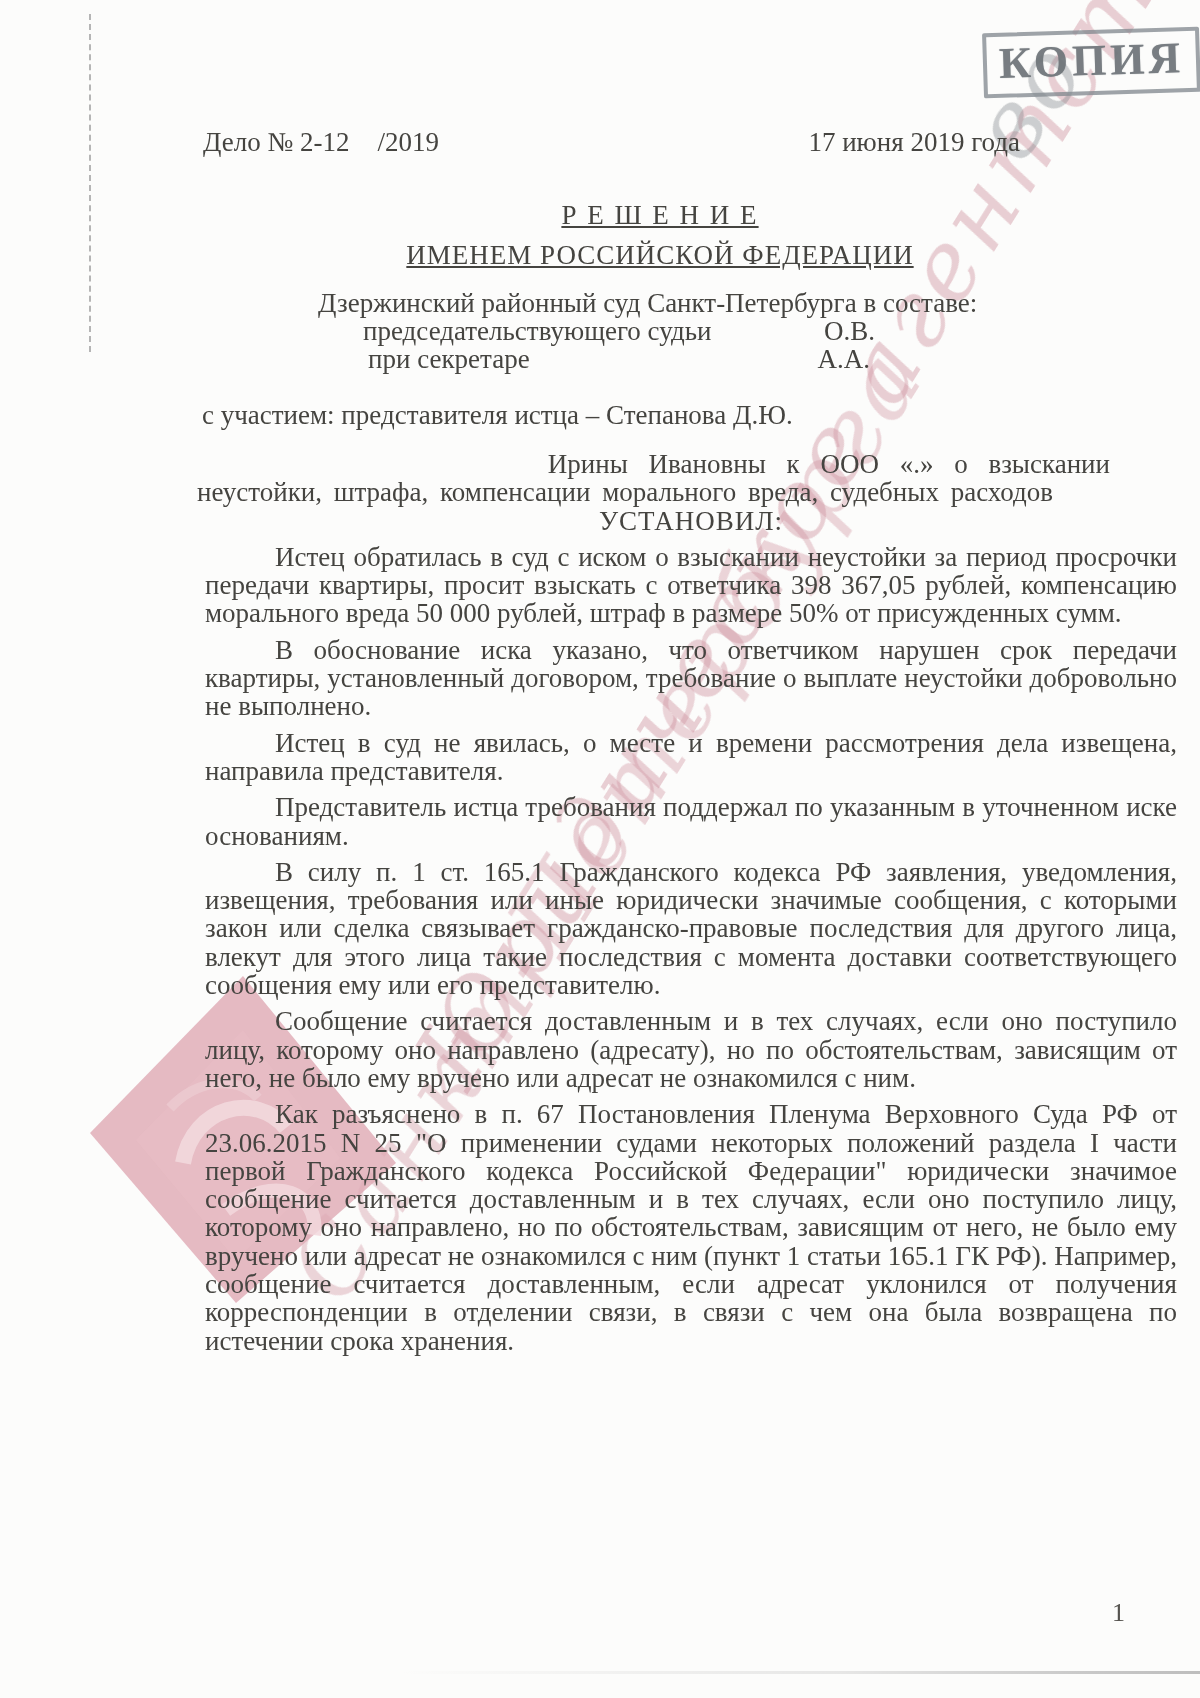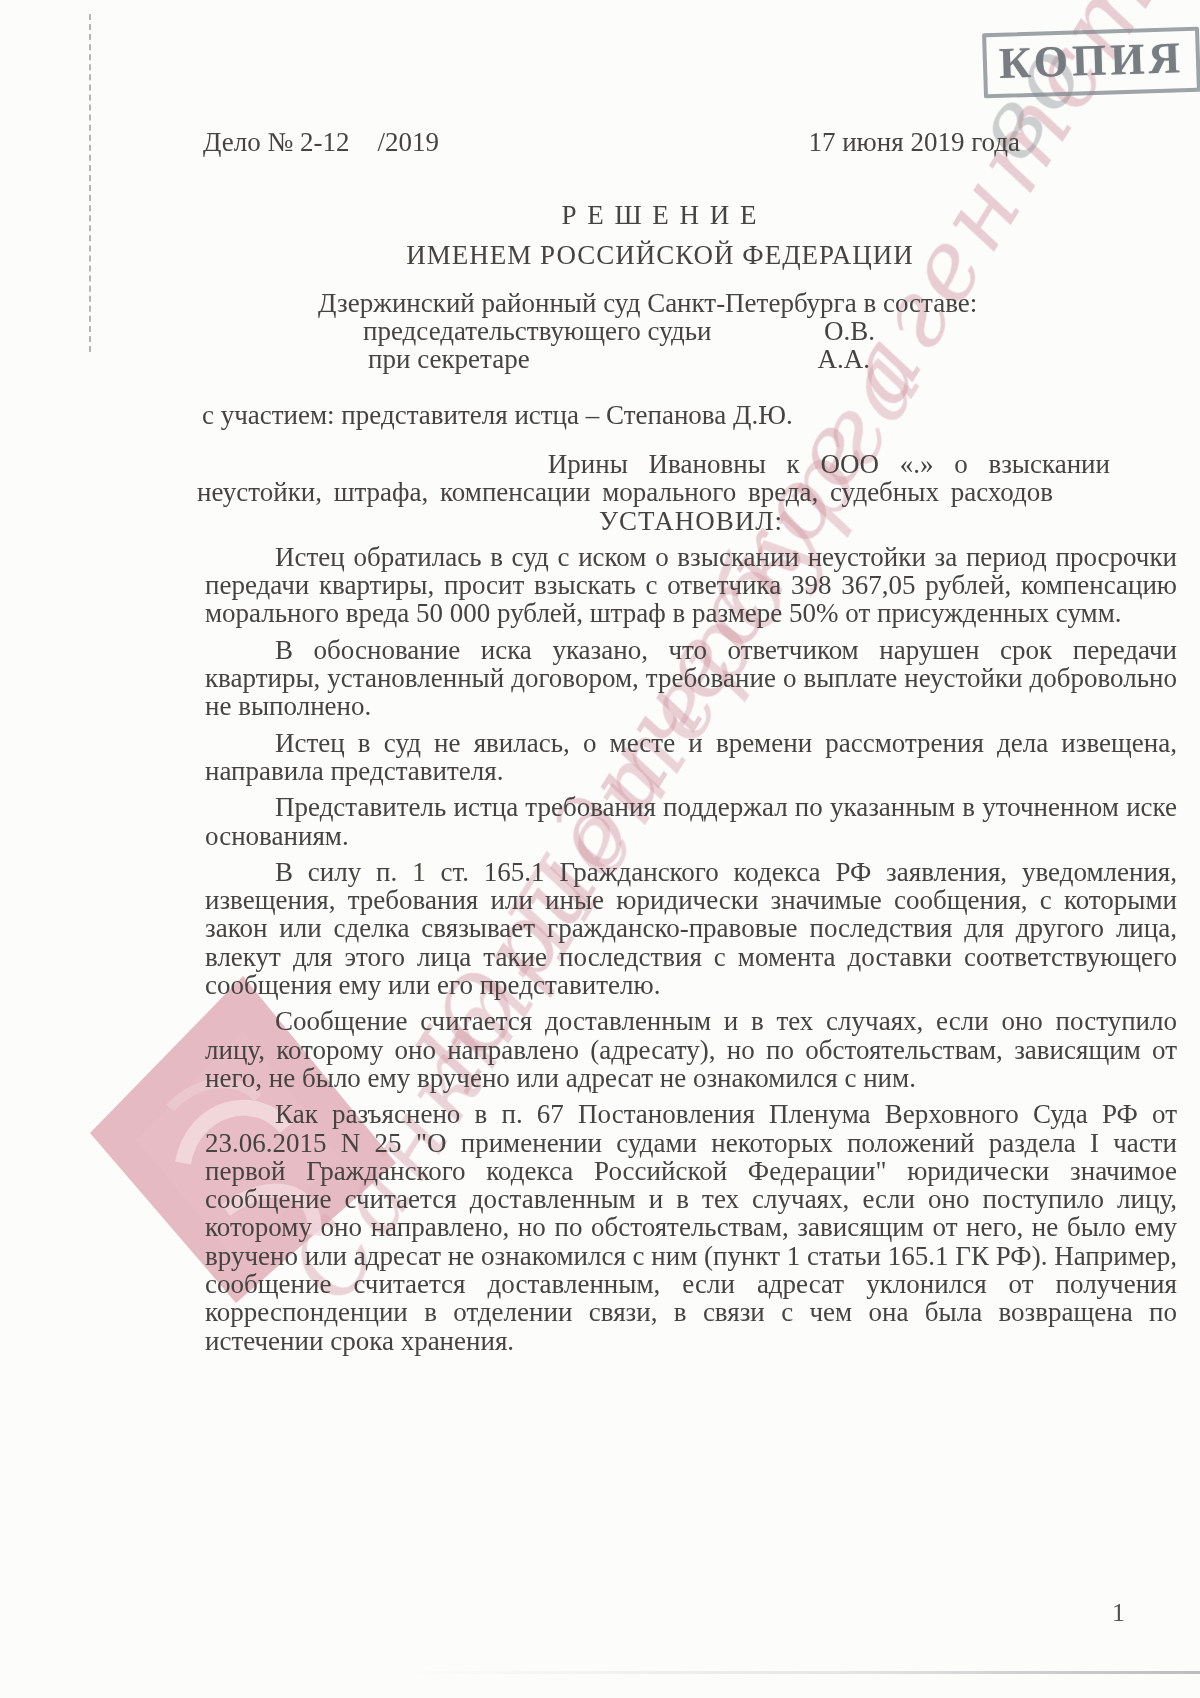--- a/index.html
+++ b/index.html
@@ -53,21 +53,21 @@
   }
   
   .case-row{
     position:absolute;left:203px;top:106px;width:817px;z-index:2;
     display:flex;justify-content:space-between;
     font-size:27px;
     margin-top:21px;
   }
   .case-left{display:flex;align-items:baseline;}
   .case-gap{display:inline-block;width:28px;}
-  .title-block{position:absolute;left:180px;top:200px;width:960px;text-align:center;z-index:2;}
+  .title-block{position:absolute;left:180px;top:200px;width:960px;text-align:center;z-index:2;text-decoration:underline;}
   .title-l1{font-size:27px;letter-spacing:2px;}
   .title-l2{font-size:27px;letter-spacing:1px;margin-top:9px;text-align:center;}
   
   .court-l1{position:absolute;left:318px;top:288px;font-size:27px;z-index:2;}
   .court-l2{position:absolute;left:363px;top:316px;width:512px;display:flex;justify-content:space-between;font-size:27px;z-index:2;gap:19px;}
   .court-l3{position:absolute;left:368px;top:344px;width:502px;display:flex;justify-content:space-between;font-size:27px;z-index:2;}
   .participants{position:absolute;left:202px;top:400px;font-size:27px;z-index:2;}
   
   .content{
     position:absolute;left:197px;top:450px;width:988px;z-index:2;

